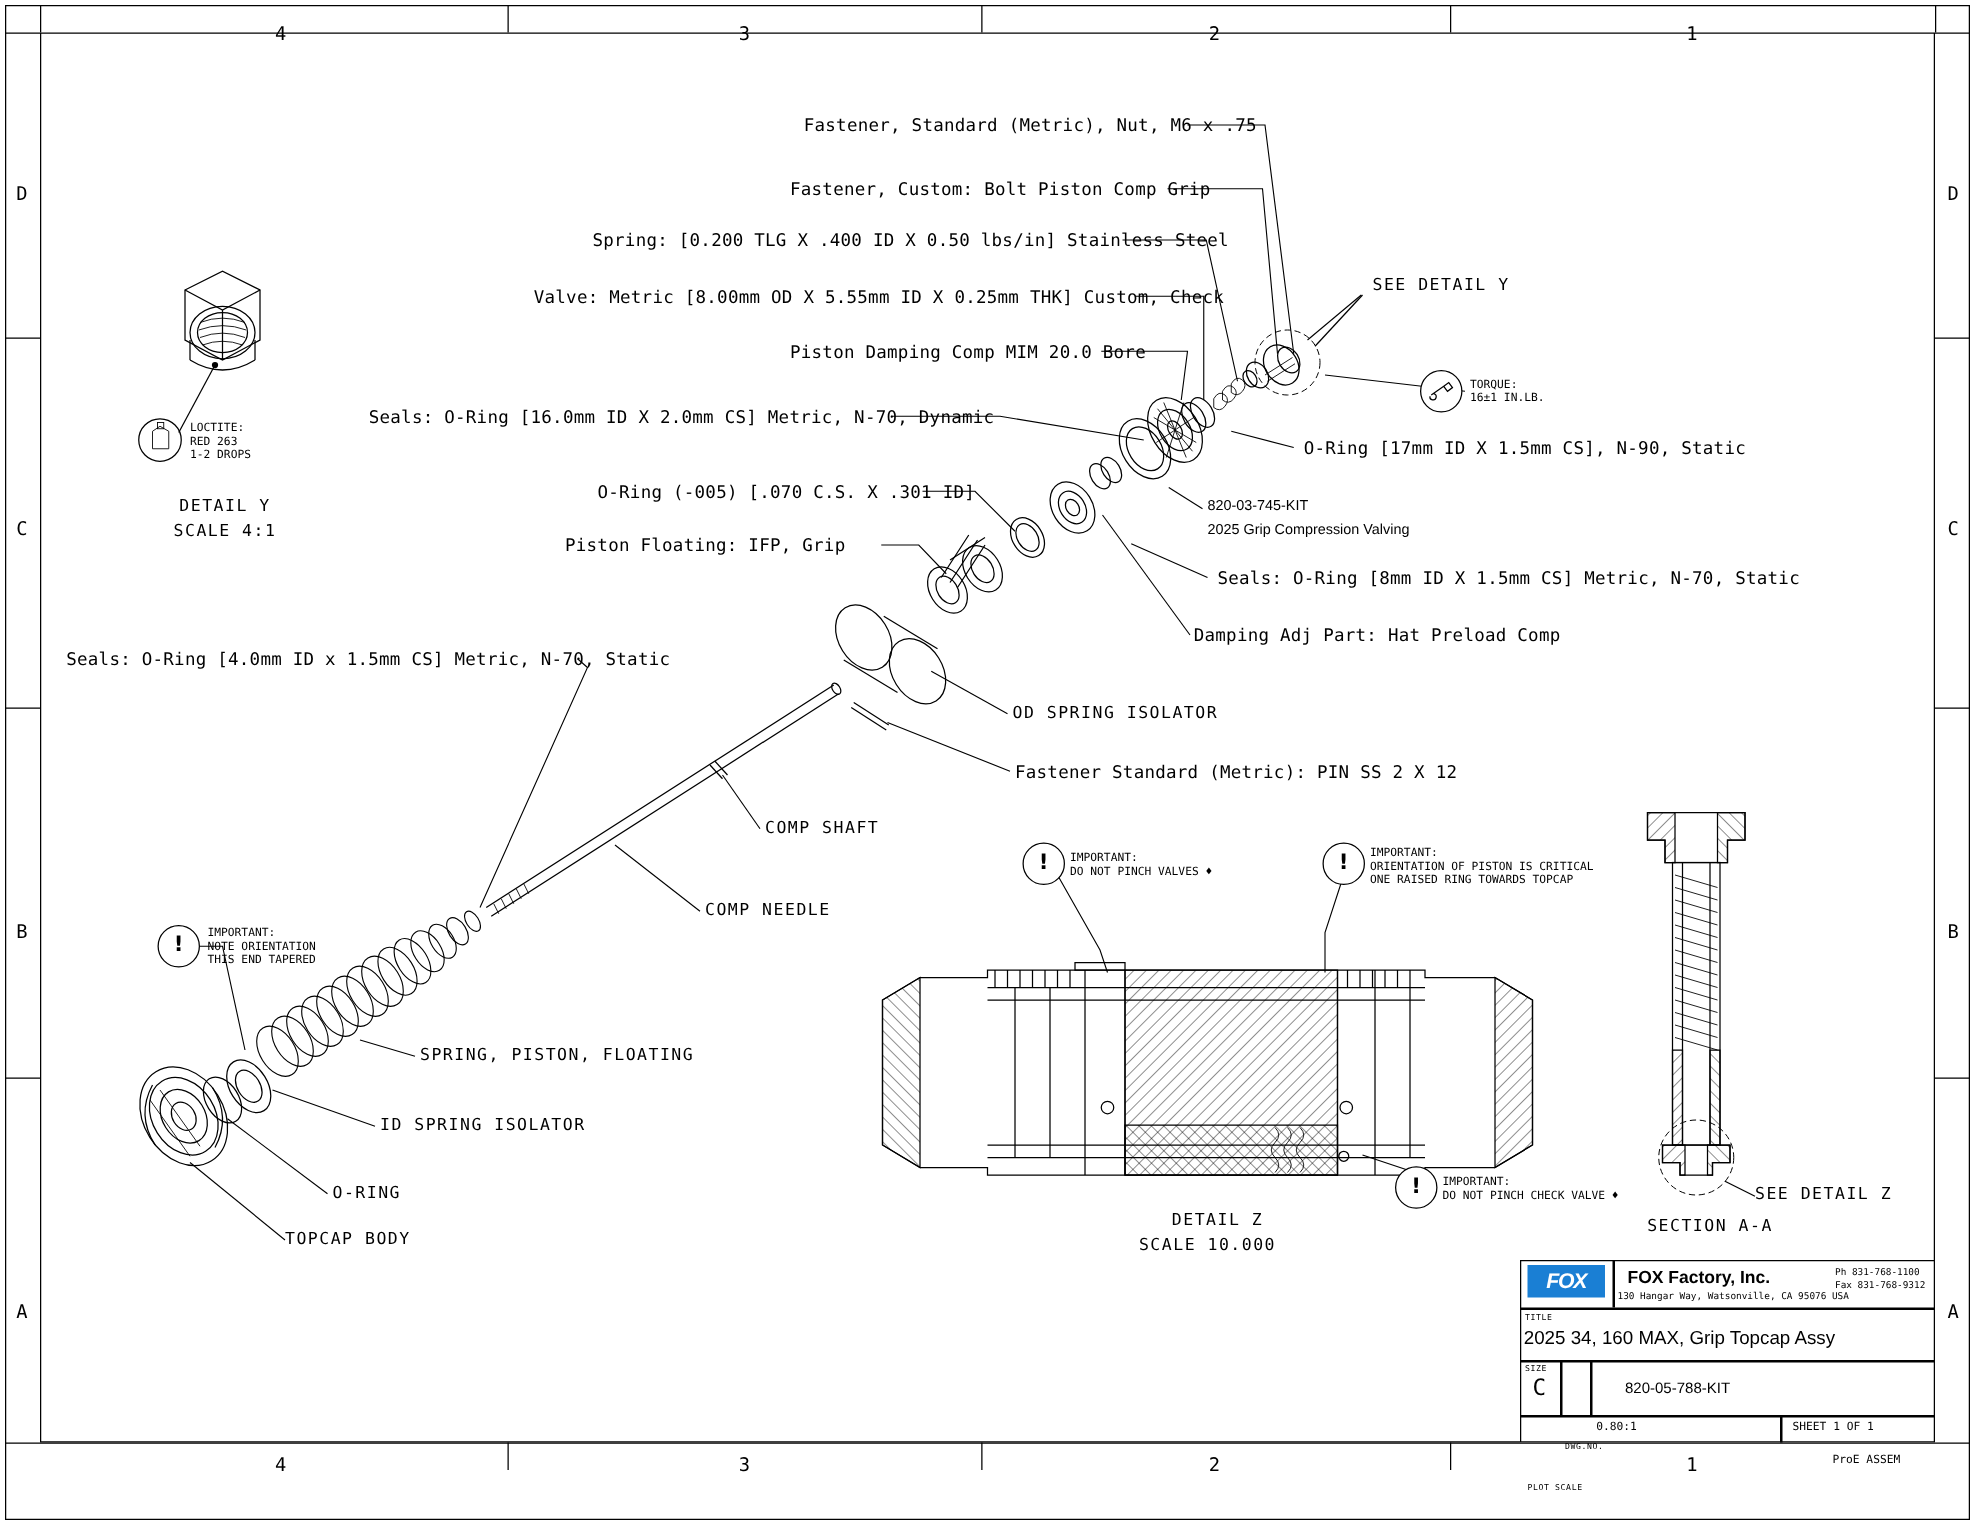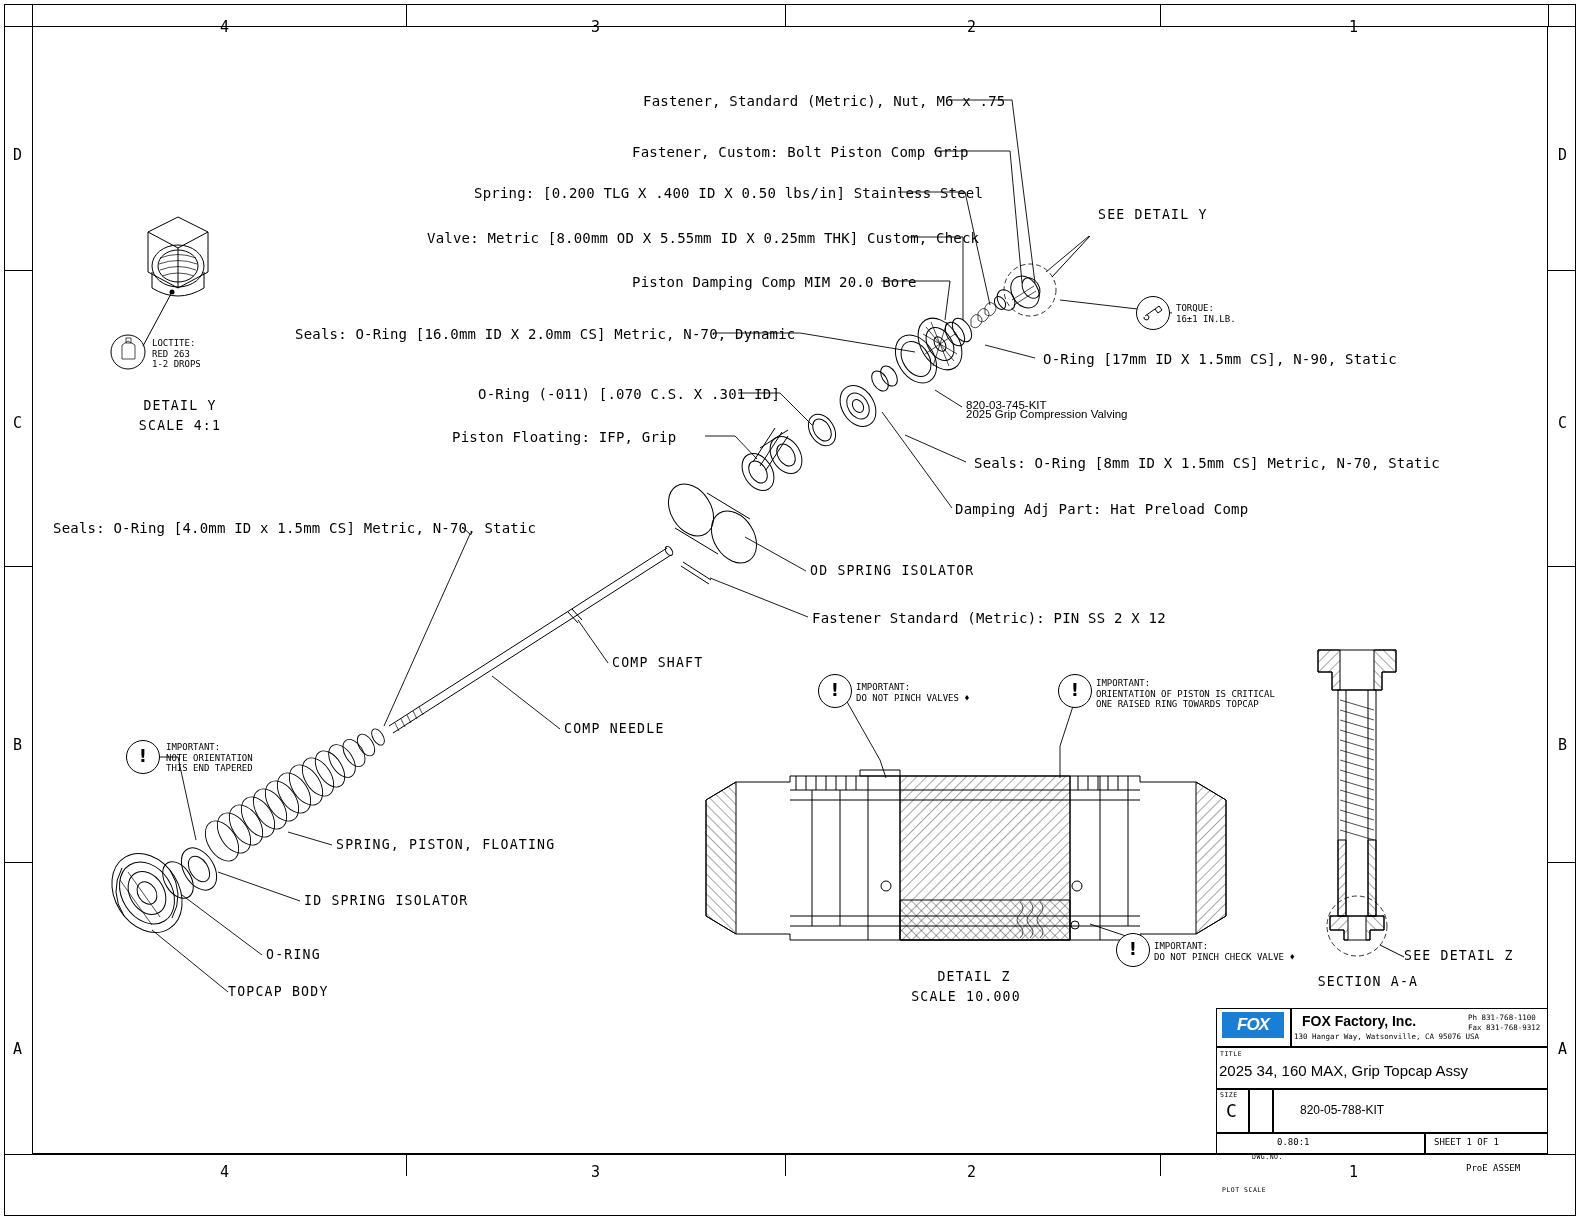--- a/index.html
+++ b/index.html
@@ -467,28 +467,28 @@
       <line class="st" x1="1380" y1="945" x2="1404" y2="957"></line>
     </g>
   </svg>
 
   <div class="abs lbl" style="left:643px; top:93px;">Fastener, Standard (Metric), Nut, M6 x .75</div>
   <div class="abs lbl" style="left:632px; top:144px;">Fastener, Custom: Bolt Piston Comp Grip</div>
   <div class="abs lbl" style="left:474px; top:185px;">Spring: [0.200 TLG X .400 ID X 0.50 lbs/in] Stainless Steel</div>
   <div class="abs lbl" style="left:427px; top:230px;">Valve: Metric [8.00mm OD X 5.55mm ID X 0.25mm THK] Custom, Check</div>
   <div class="abs lbl" style="left:632px; top:274px;">Piston Damping Comp MIM 20.0 Bore</div>
   <div class="abs lbl" style="left:295px; top:326px;">Seals: O-Ring [16.0mm ID X 2.0mm CS] Metric, N-70, Dynamic</div>
-  <div class="abs lbl" style="left:478px; top:386px;">O-Ring (-011) [.070 C.S. X .301 ID]</div>
+  <div class="abs lbl" style="left:478px; top:386px;">O-Ring (-005) [.070 C.S. X .301 ID]</div>
   <div class="abs lbl" style="left:452px; top:429px;">Piston Floating: IFP, Grip</div>
   <div class="abs lbl" style="left:53px; top:520px;">Seals: O-Ring [4.0mm ID x 1.5mm CS] Metric, N-70, Static</div>
 
-  <div class="abs lbl-lg" style="left:1098px; top:207px;">SEE DETAIL  Y</div>
+  <div class="abs lbl-lg" style="left:1098px; top:221px;">SEE DETAIL  Y</div>
   <div class="abs lbl" style="left:1043px; top:351px;">O-Ring [17mm ID X 1.5mm CS], N-90, Static</div>
   <div class="abs lbl-kit" style="left:966px; top:399px;">820-03-745-KIT</div>
-  <div class="abs lbl-kit" style="left:966px; top:408px;text-align:center;">2025 Grip Compression Valving</div>
+  <div class="abs lbl-kit" style="left:966px; top:418px;text-align:center;">2025 Grip Compression Valving</div>
   <div class="abs lbl" style="left:974px; top:455px;">Seals: O-Ring [8mm ID X 1.5mm CS] Metric, N-70, Static</div>
   <div class="abs lbl" style="left:955px; top:501px;">Damping Adj Part: Hat Preload Comp</div>
 
   <div class="abs lbl-lg" style="left:810px; top:563px;">OD SPRING ISOLATOR</div>
   <div class="abs lbl" style="left:812px; top:610px;">Fastener Standard (Metric): PIN SS 2 X 12</div>
   <div class="abs lbl-lg" style="left:612px; top:655px;">COMP SHAFT</div>
   <div class="abs lbl-lg" style="left:564px; top:721px;">COMP NEEDLE</div>
   <div class="abs lbl-lg" style="left:336px; top:837px;">SPRING, PISTON, FLOATING</div>
   <div class="abs lbl-lg" style="left:304px; top:893px;">ID SPRING ISOLATOR</div>
   <div class="abs lbl-lg" style="left:266px; top:947px;">O-RING</div>

